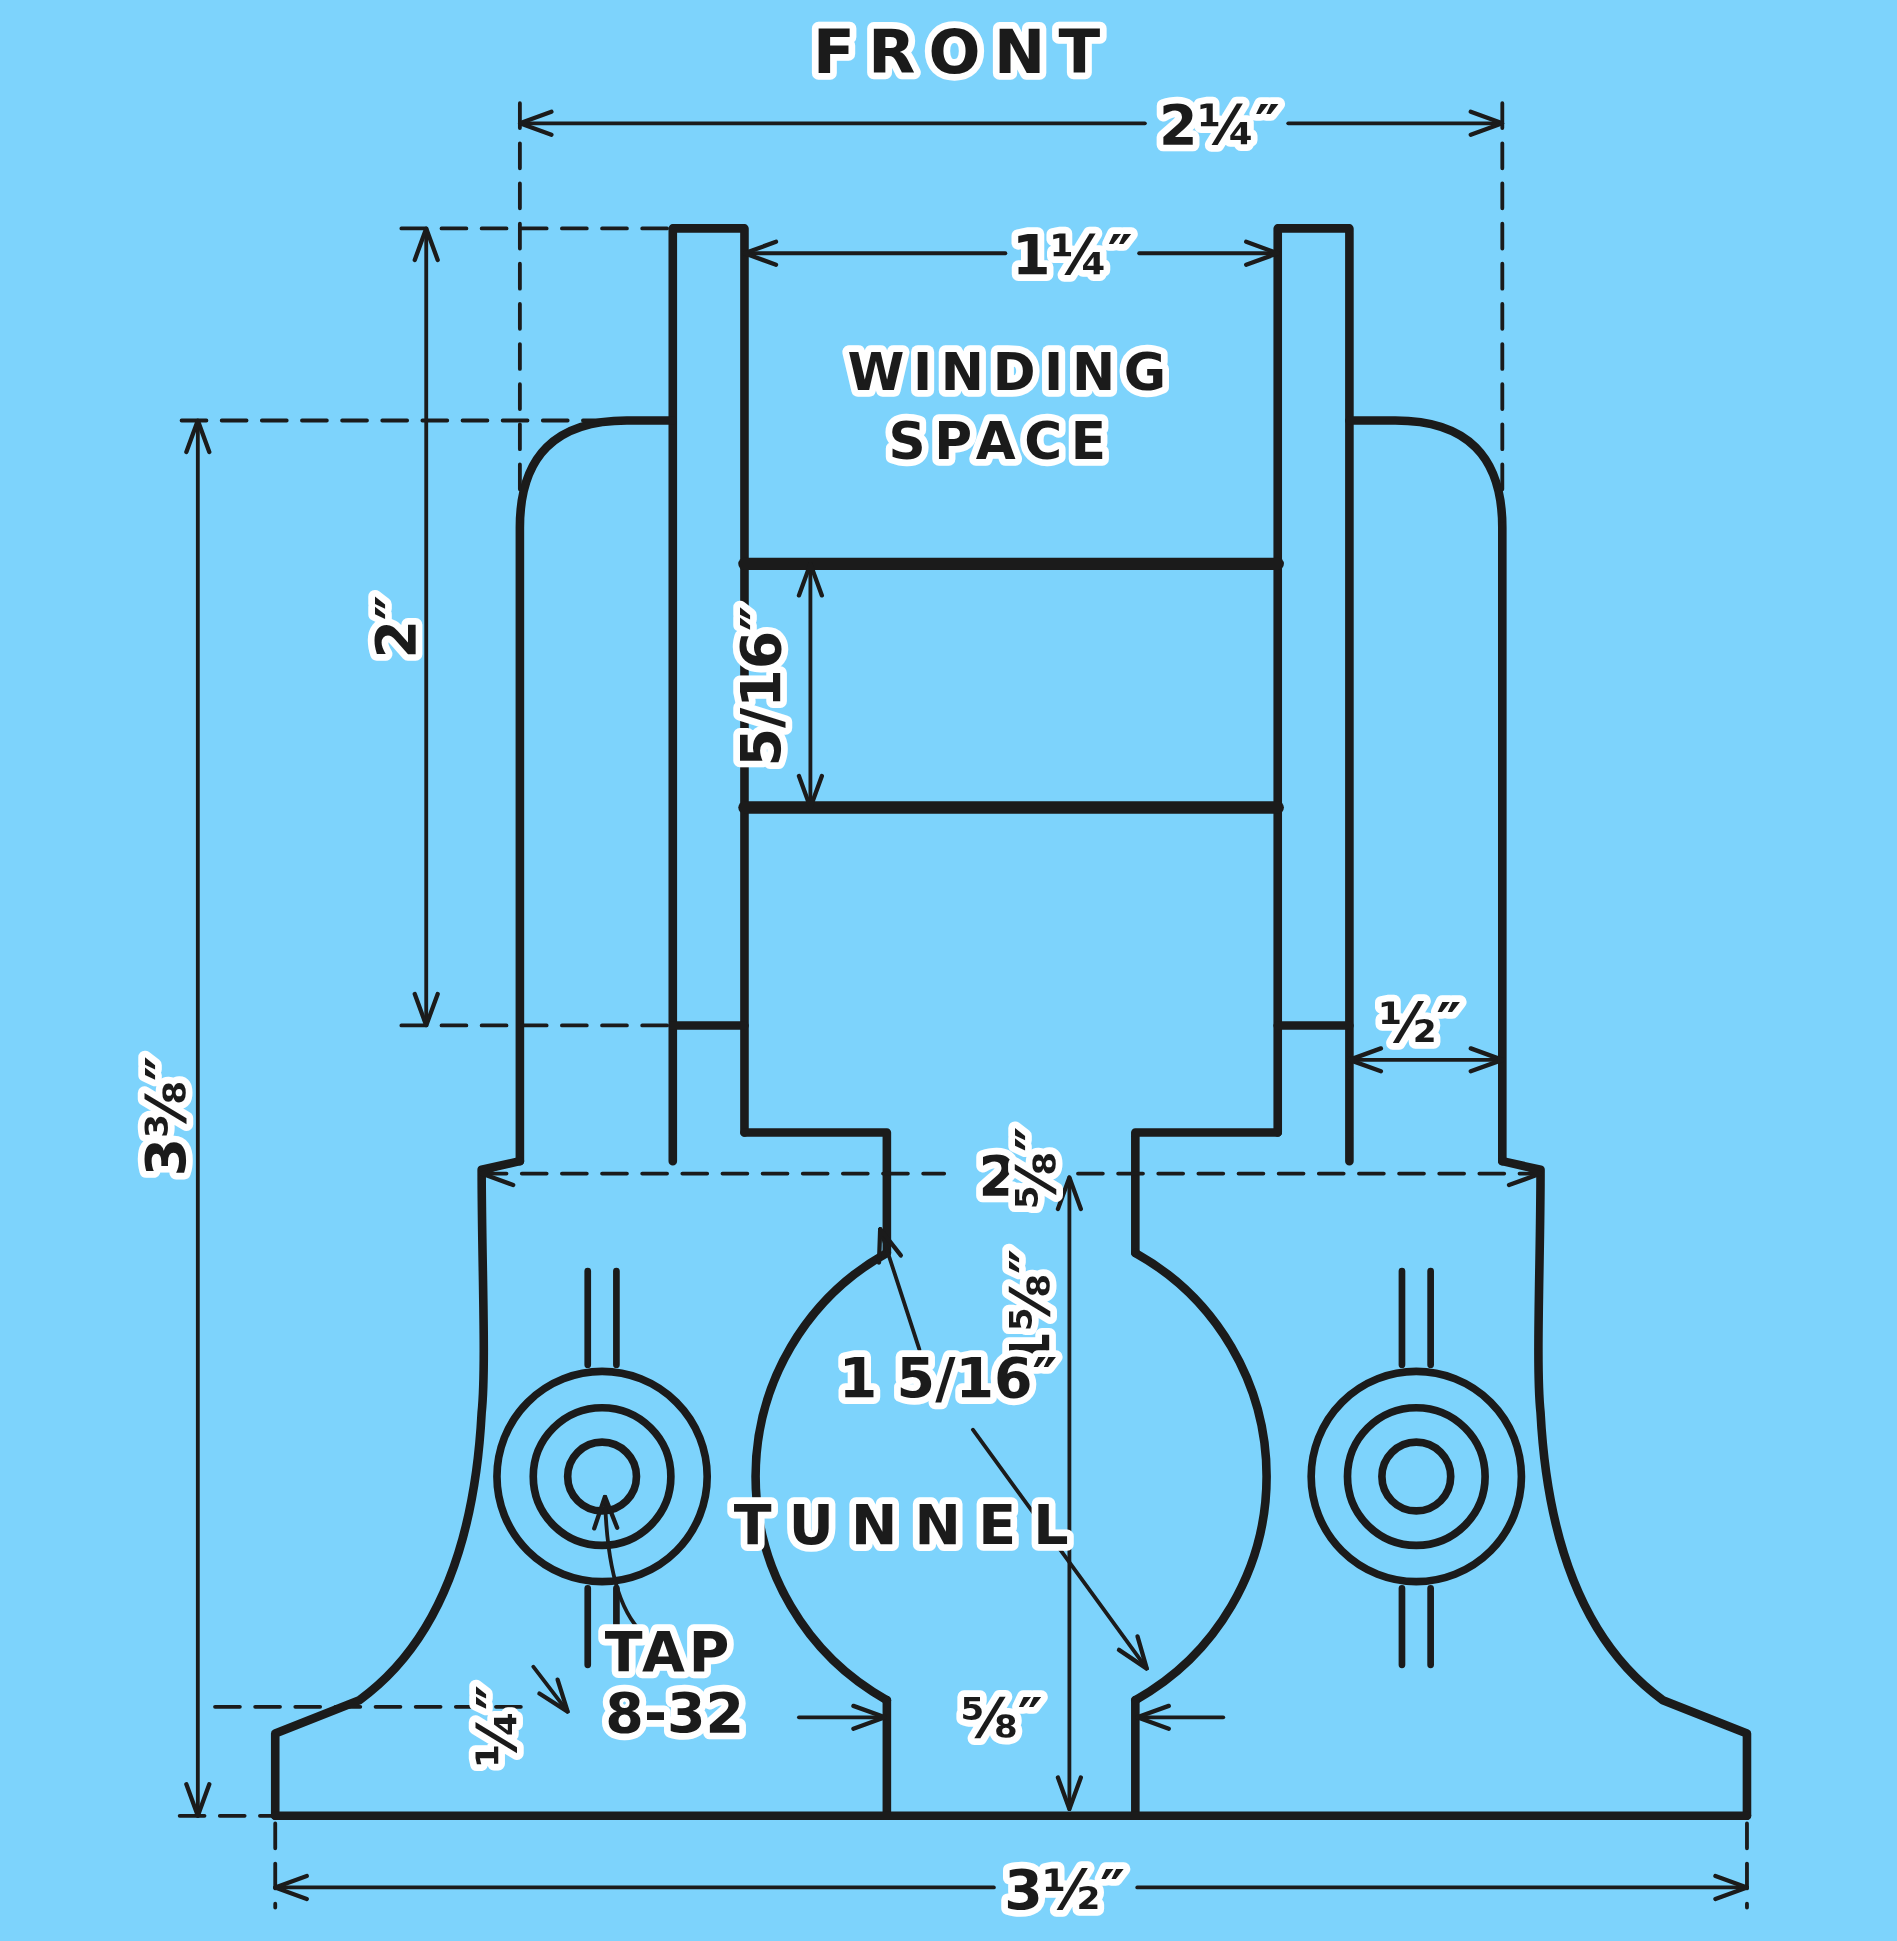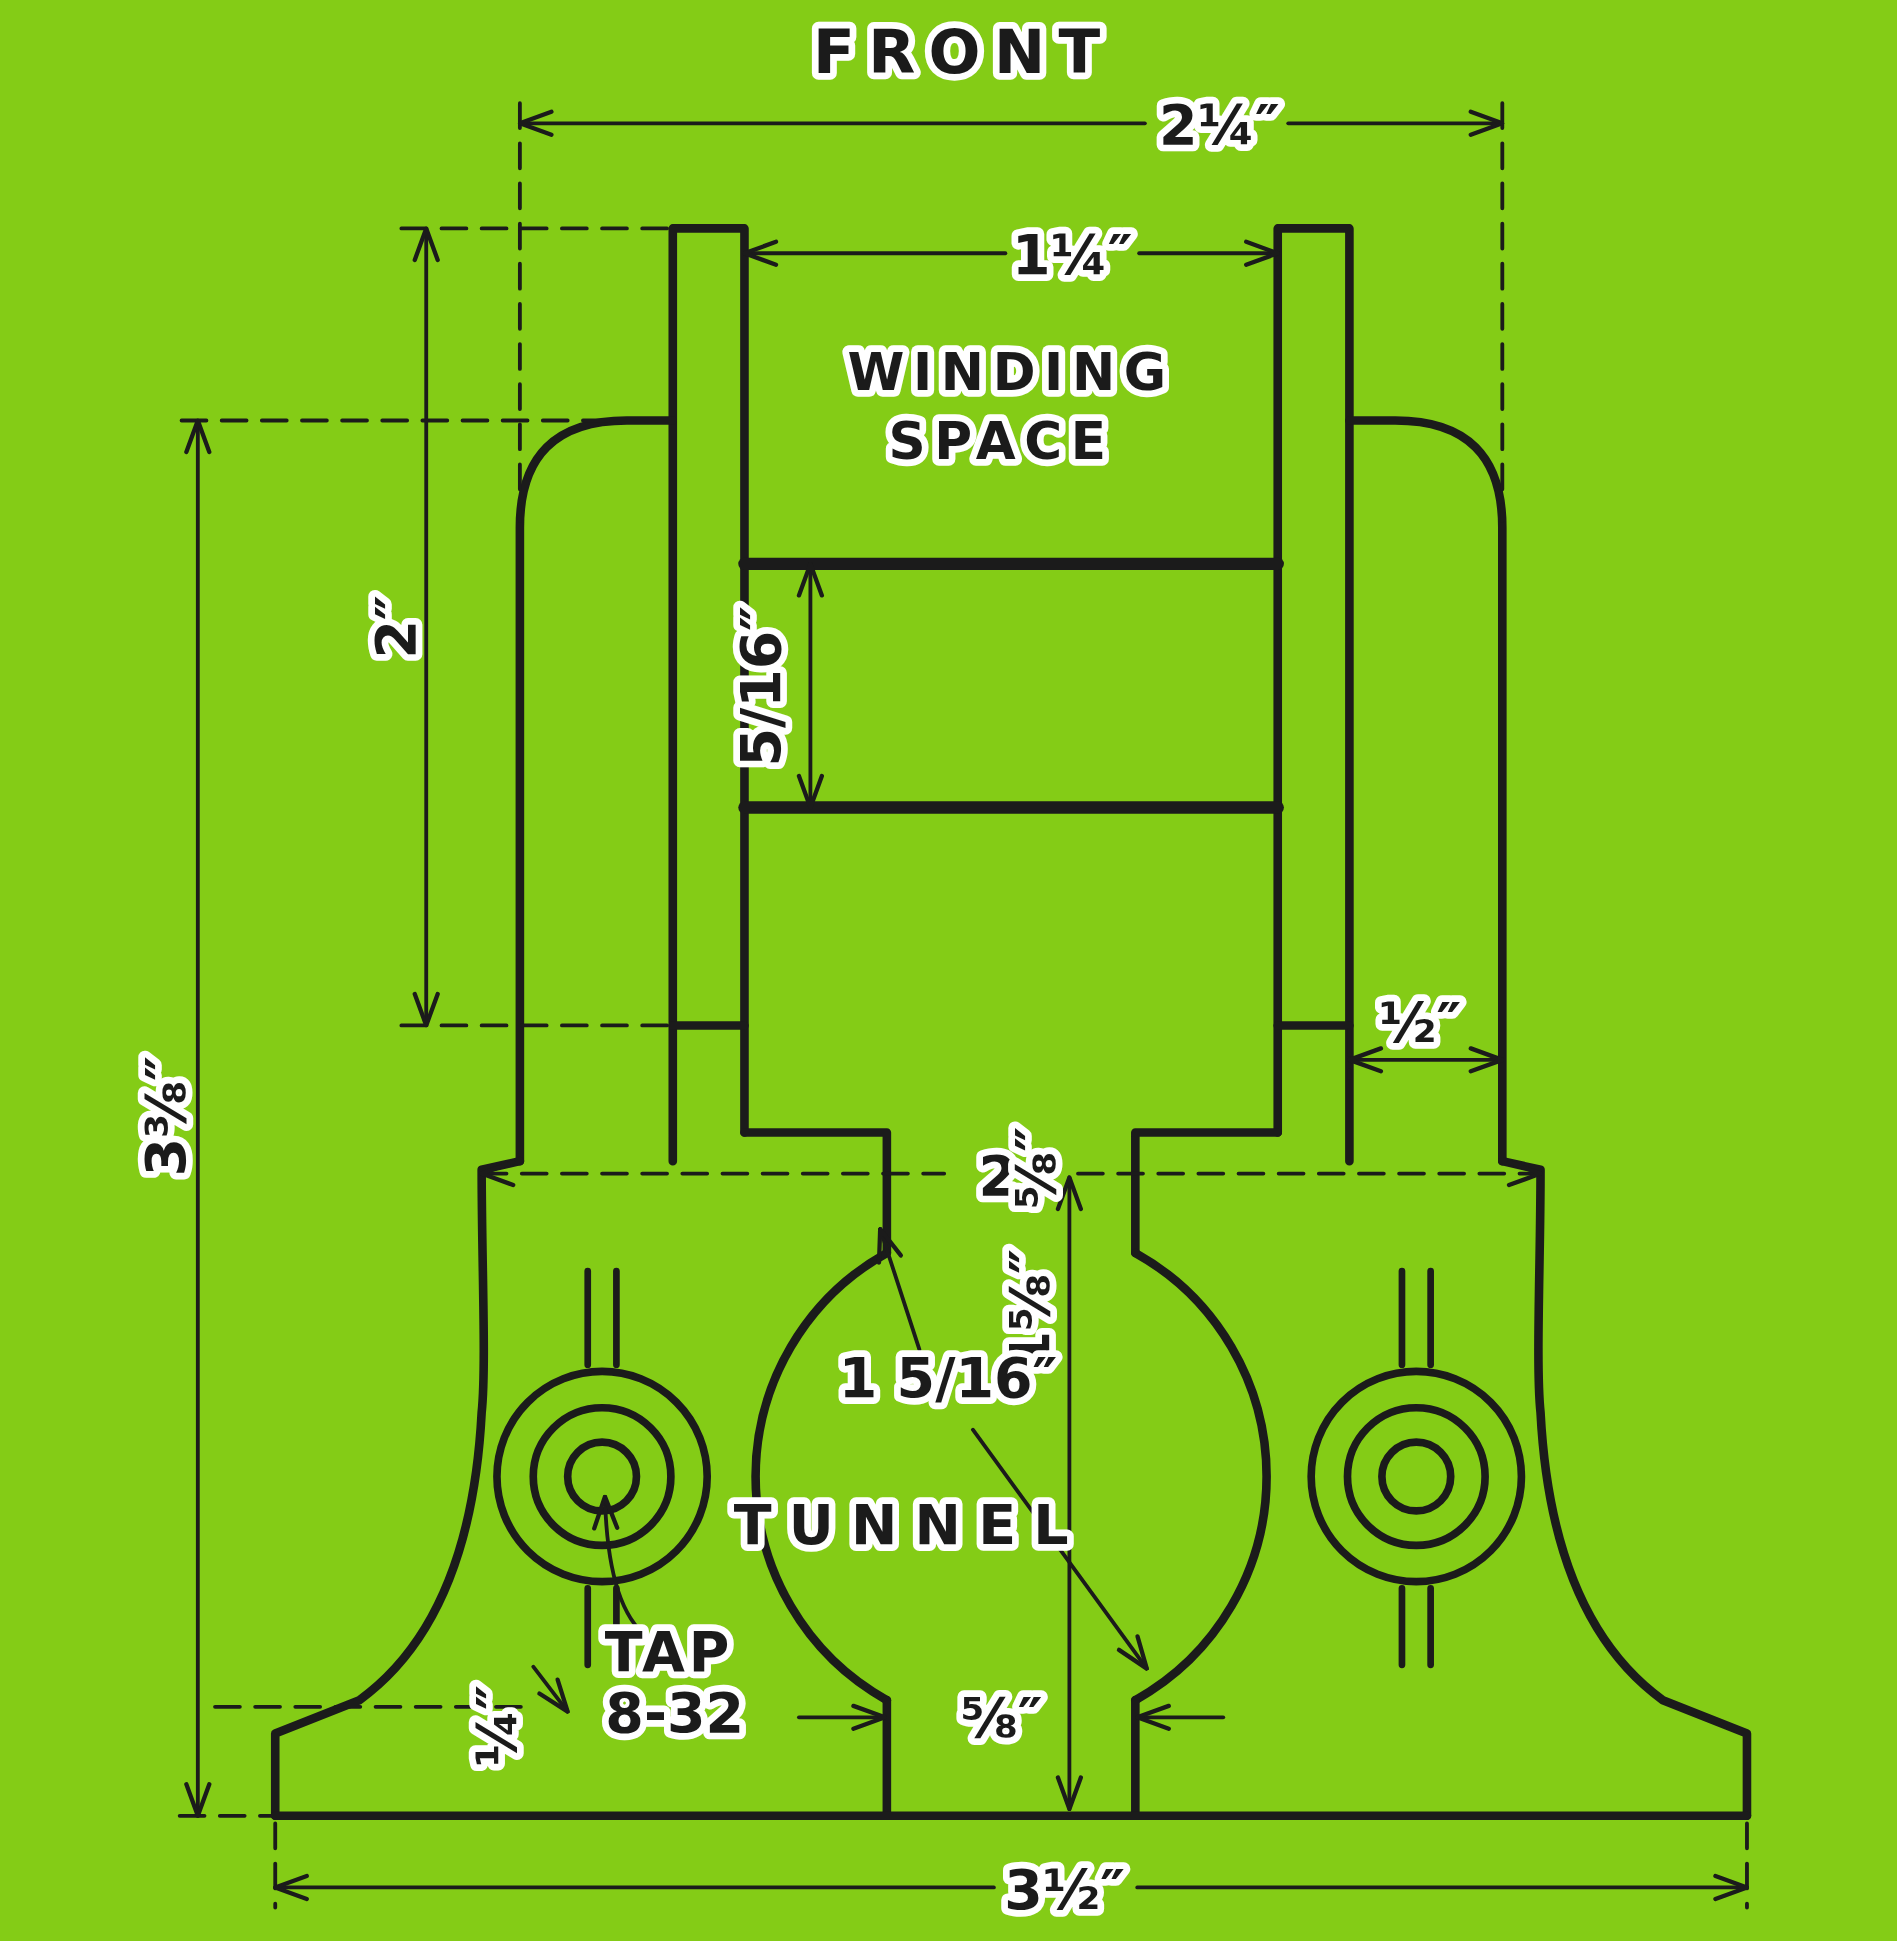--- a/index.html
+++ b/index.html
@@ -3,21 +3,21 @@
 <meta charset="utf-8">
 <style>
   html, body {
     margin: 0;
     padding: 0;
     background: #ffffff;
   }
   .page {
     width: 1897px;
     height: 1941px;
-    background: #84cc16;
+    background: #7dd3fc;
     position: relative;
   }
   svg { display: block; }
   .ink   { stroke: #1b1b1b; fill: none; stroke-linecap: round; stroke-linejoin: round; }
   .obj   { stroke-width: 9; }
   .thick { stroke-width: 13; }
   .boss  { stroke-width: 8; }
   .split { stroke-width: 7; }
   .dim   { stroke-width: 4; }
   .ext   { stroke-width: 4; stroke-dasharray: 26 16; }

